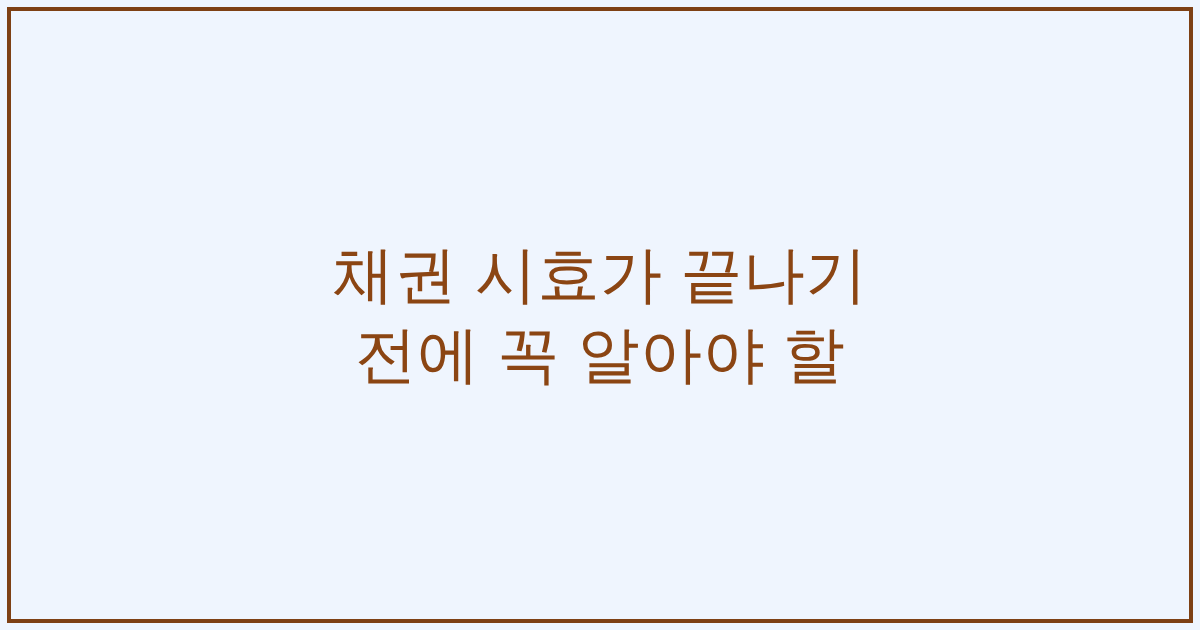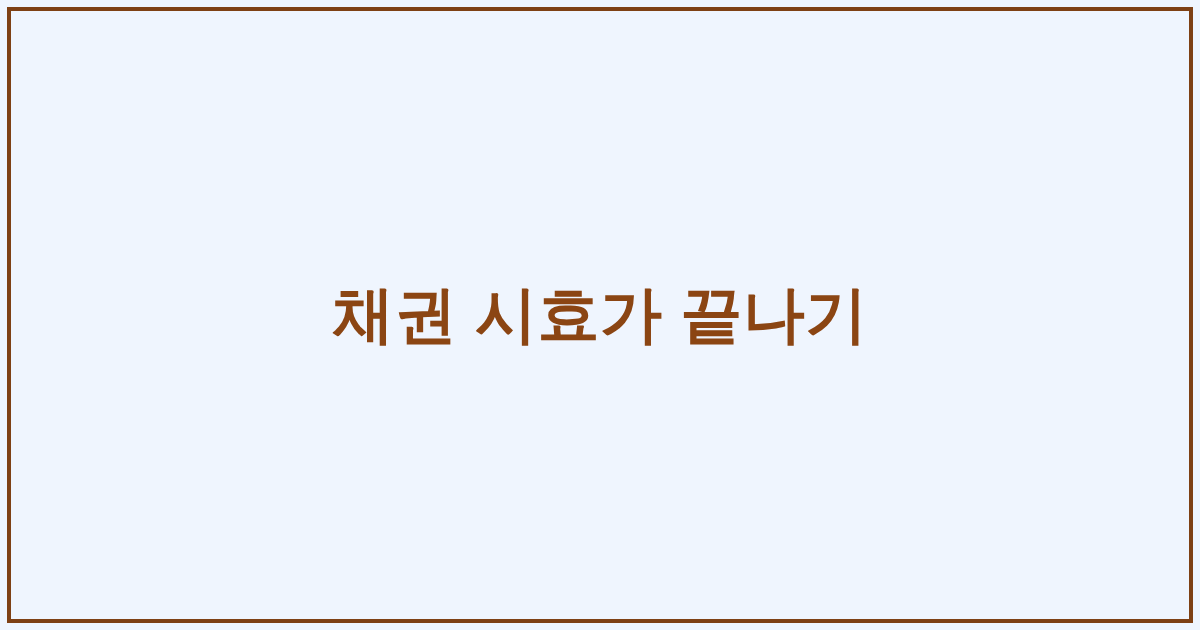--- a/index.html
+++ b/index.html
@@ -50,21 +50,21 @@
     justify-content: center;
     padding: 0 60px;
   }
 
   #headline {
     margin: 12px;
     padding: 0;
     text-align: center;
     color: #8b4513;
     font-family: "Liberation Sans", "DejaVu Sans", sans-serif;
-    font-weight: 700;
+    font-weight: 400;
     font-size: 62px;
     line-height: 80px;
     letter-spacing: 0.5px;
     word-break: keep-all;
     white-space: nowrap;
   }
 
   #headline .line {
     display: block;
   }
@@ -72,16 +72,17 @@
 </head>
 <body>
 
 <div id="card">
 
   <div id="frame"></div>
 
   <div id="headline-block">
     <h1 id="headline">
       <span class="line">채권 시효가 끝나기</span>
+      <span class="line">전에 꼭 알아야 할</span>
     </h1>
   </div>
 
 </div>
 
 </body></html>

